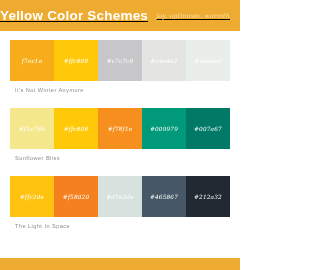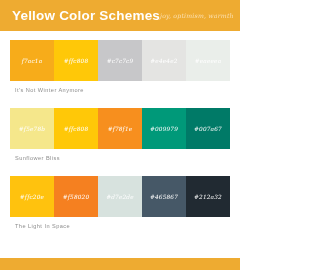--- a/index.html
+++ b/index.html
@@ -22,23 +22,24 @@
     flex-direction: column;
     box-sizing: border-box;
   }
 
   
   .header {
     height: 31px;
     background: #eeab31;
     display: flex;
     align-items: center;
-    padding: 0 10px 0 12px;
+    padding: 0 10px 0 0;
     box-sizing: border-box;
     flex: 0 0 auto;
+    text-decoration: underline;
   }
   .header-title {
     color: #ffffff;
     font-size: 13.5px;
     font-weight: bold;
     letter-spacing: 0.2px;
     white-space: nowrap;
   }
   .header-tagline {
     margin-left: auto;

